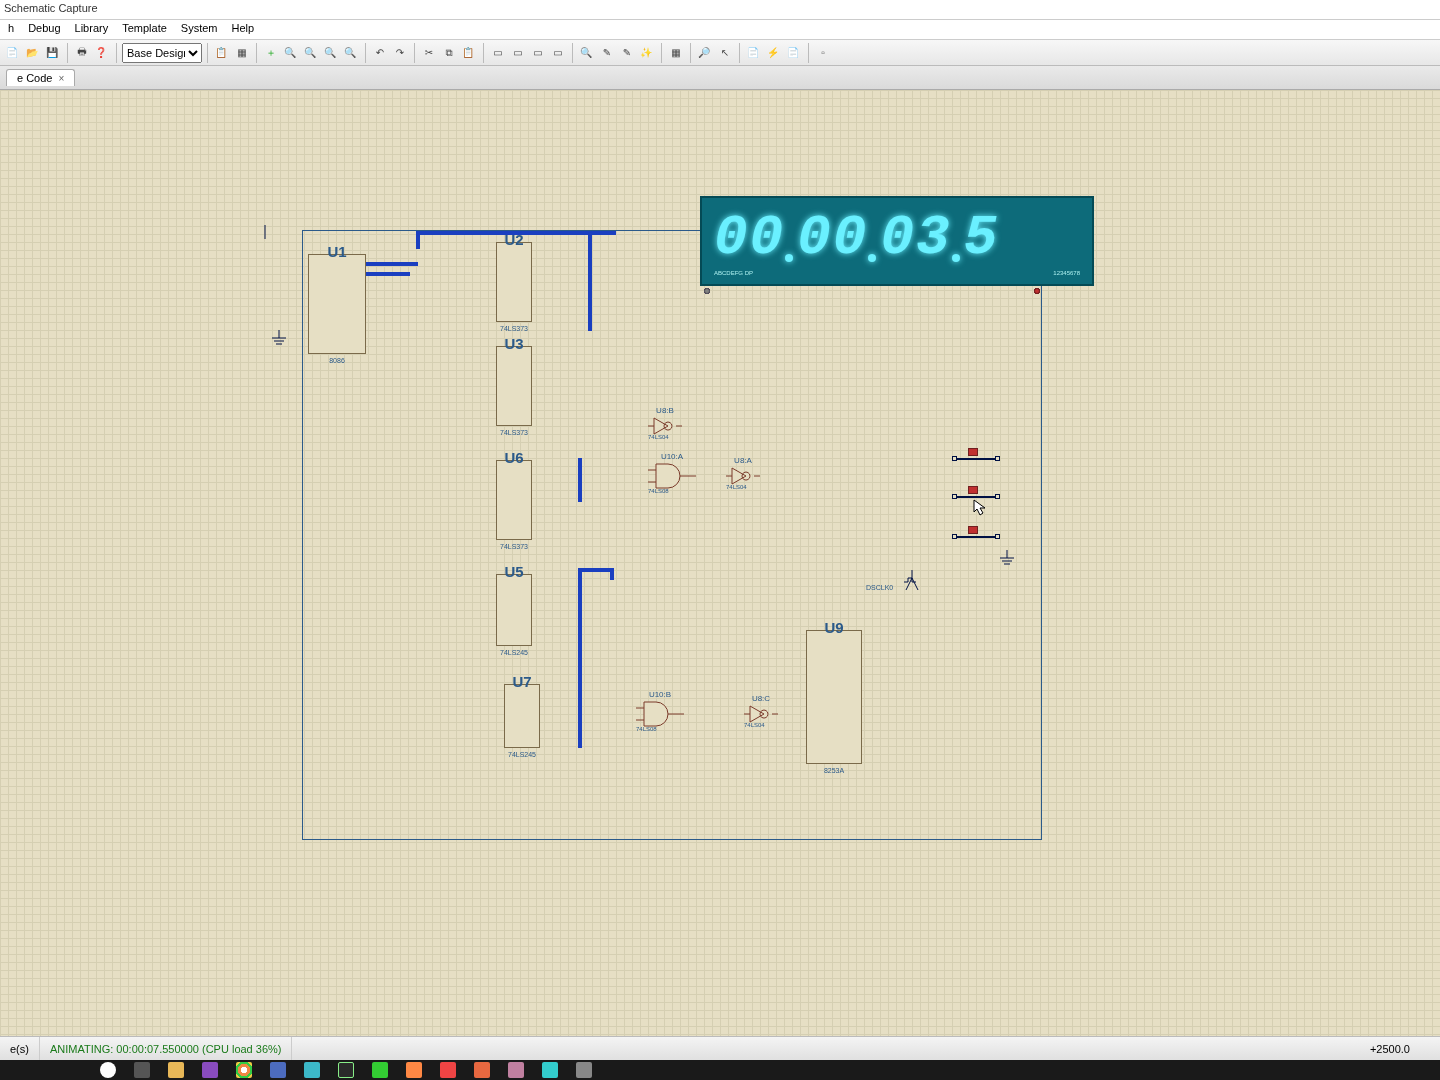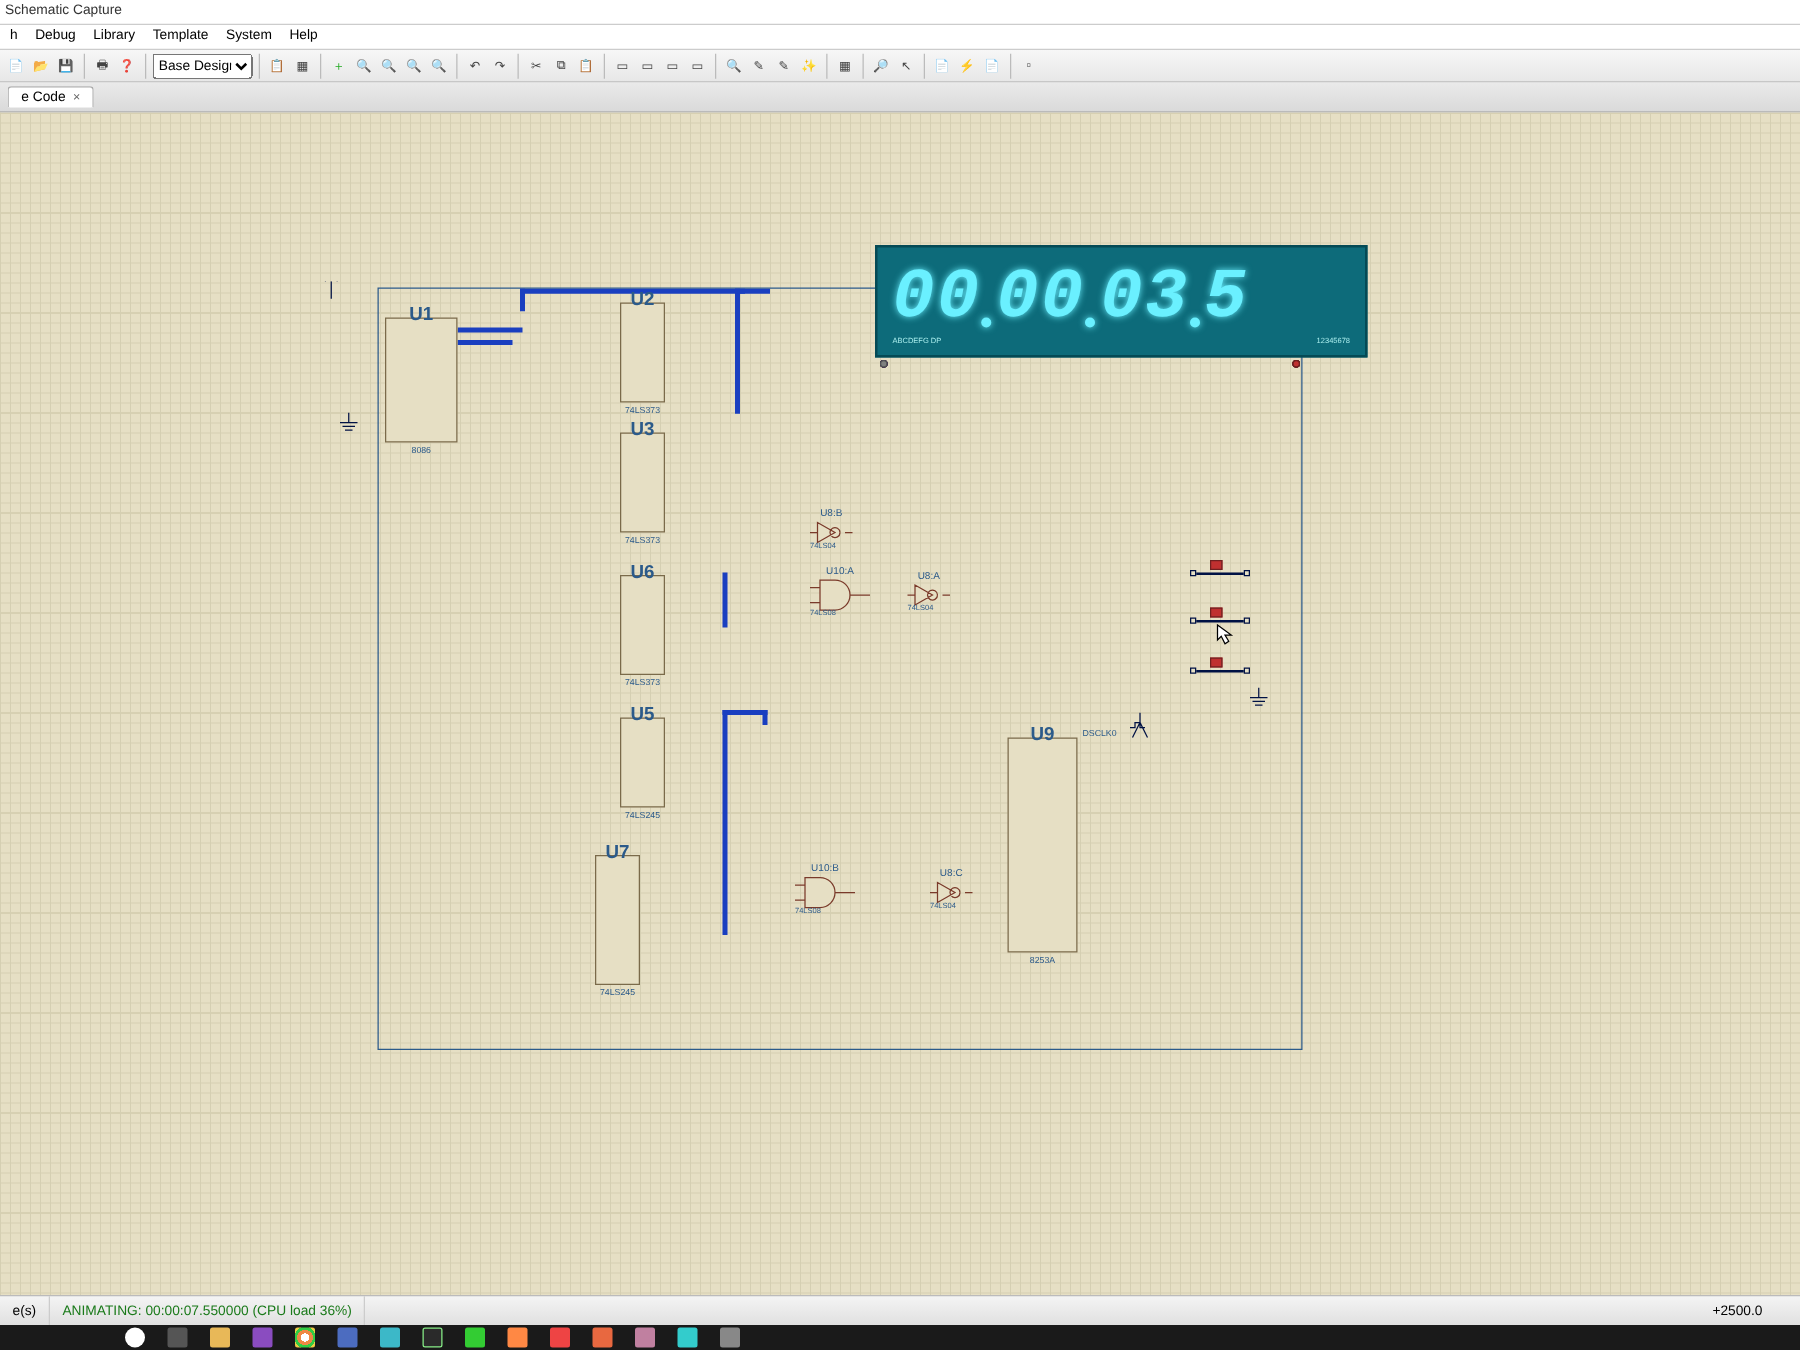--- a/index.html
+++ b/index.html
@@ -211,27 +211,27 @@
  <div class="chip" style="left:496px;top:370px;width:36px;height:80px">
   <div class="ref">U6</div>
   <div class="part">74LS373</div>
  </div>
 
  <div class="chip" style="left:496px;top:484px;width:36px;height:72px">
   <div class="ref">U5</div>
   <div class="part">74LS245</div>
  </div>
 
- <div class="chip" style="left:476px;top:594px;width:36px;height:104px">
+ <div class="chip" style="left:504px;top:594px;width:36px;height:64px">
   <div class="ref">U7</div>
   <div class="part">74LS245</div>
  </div>
 
 
- <div class="chip" style="left:806px;top:500px;width:56px;height:172px">
+ <div class="chip" style="left:806px;top:540px;width:56px;height:134px">
   <div class="ref">U9</div>
   <div class="part">8253A</div>
  </div>
 
  <div class="gate" style="left:648px;top:326px">
   <div class="gatelabel">U8:B</div>
   <svg width="34" height="20">
           <path d="M0 10 H6 M6 2 V18 L20 10 Z M24 10 A4 4 0 1 0 24 10.1 M28 10 H34" stroke="#7a3a2a" fill="#e6dfc4"></path>
         </svg>
   <div style="position:absolute;top:18px;left:0;font-size:6px;color:#2b5a8a">74LS04</div>

